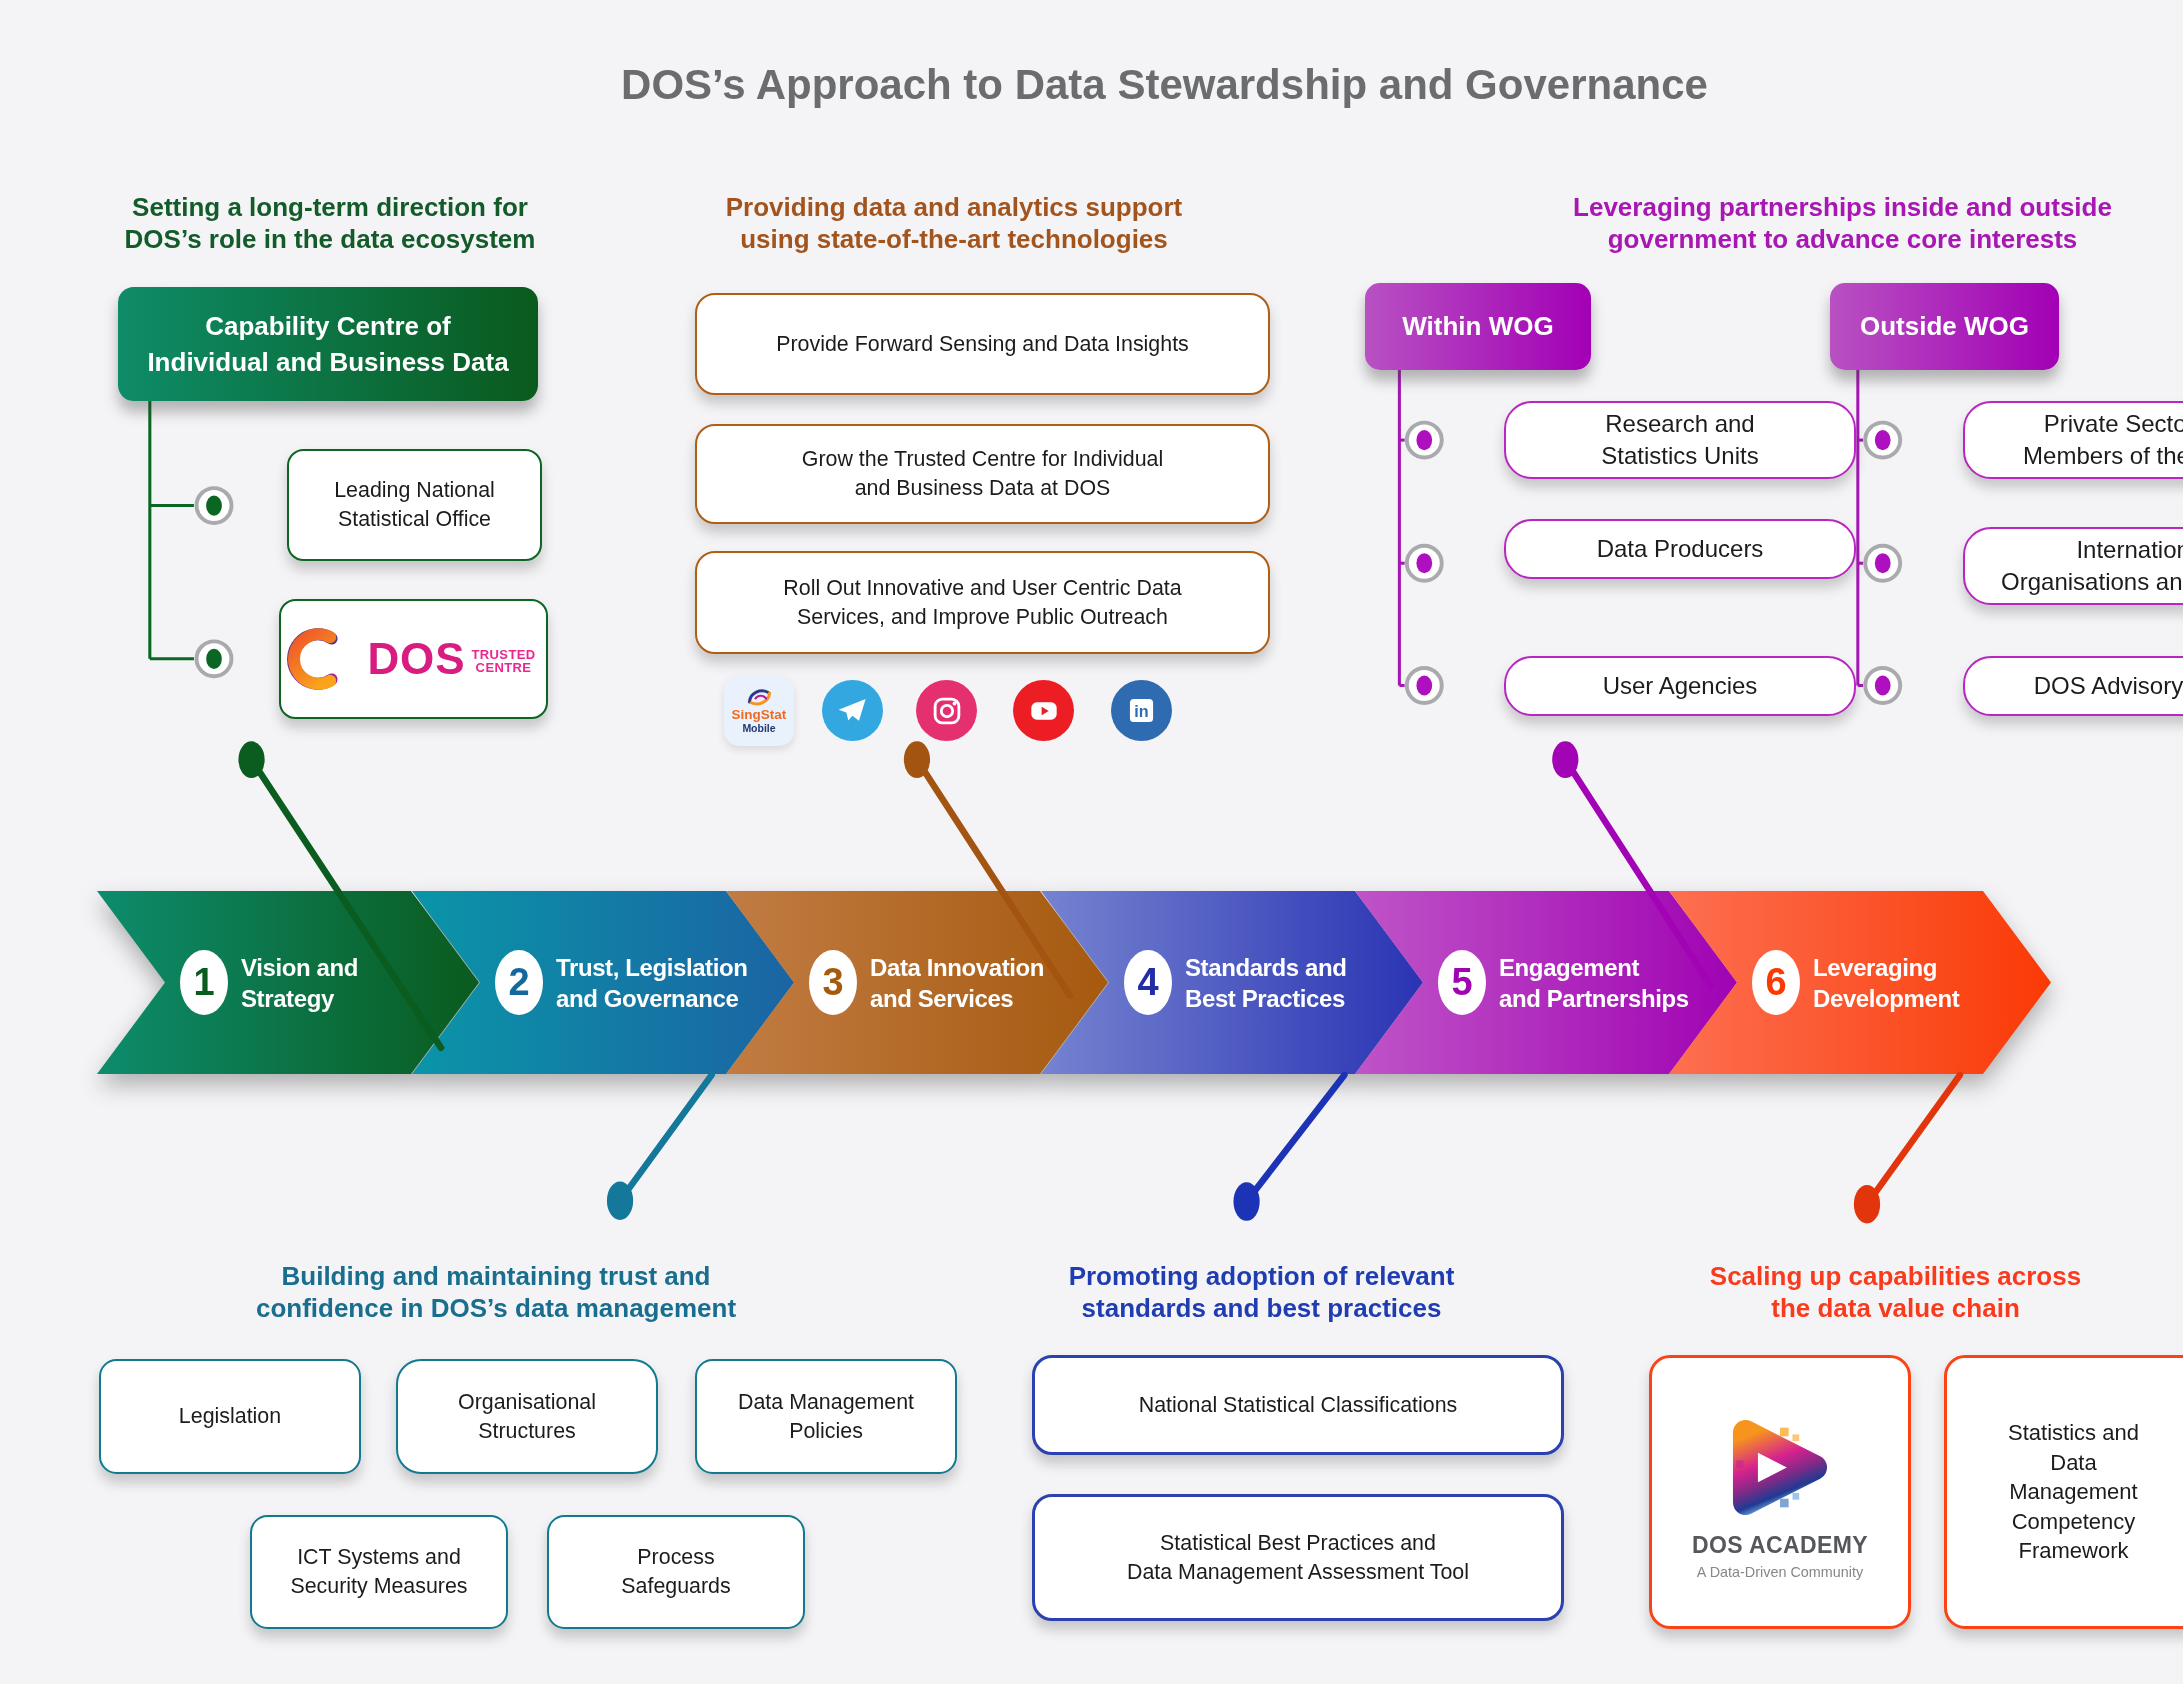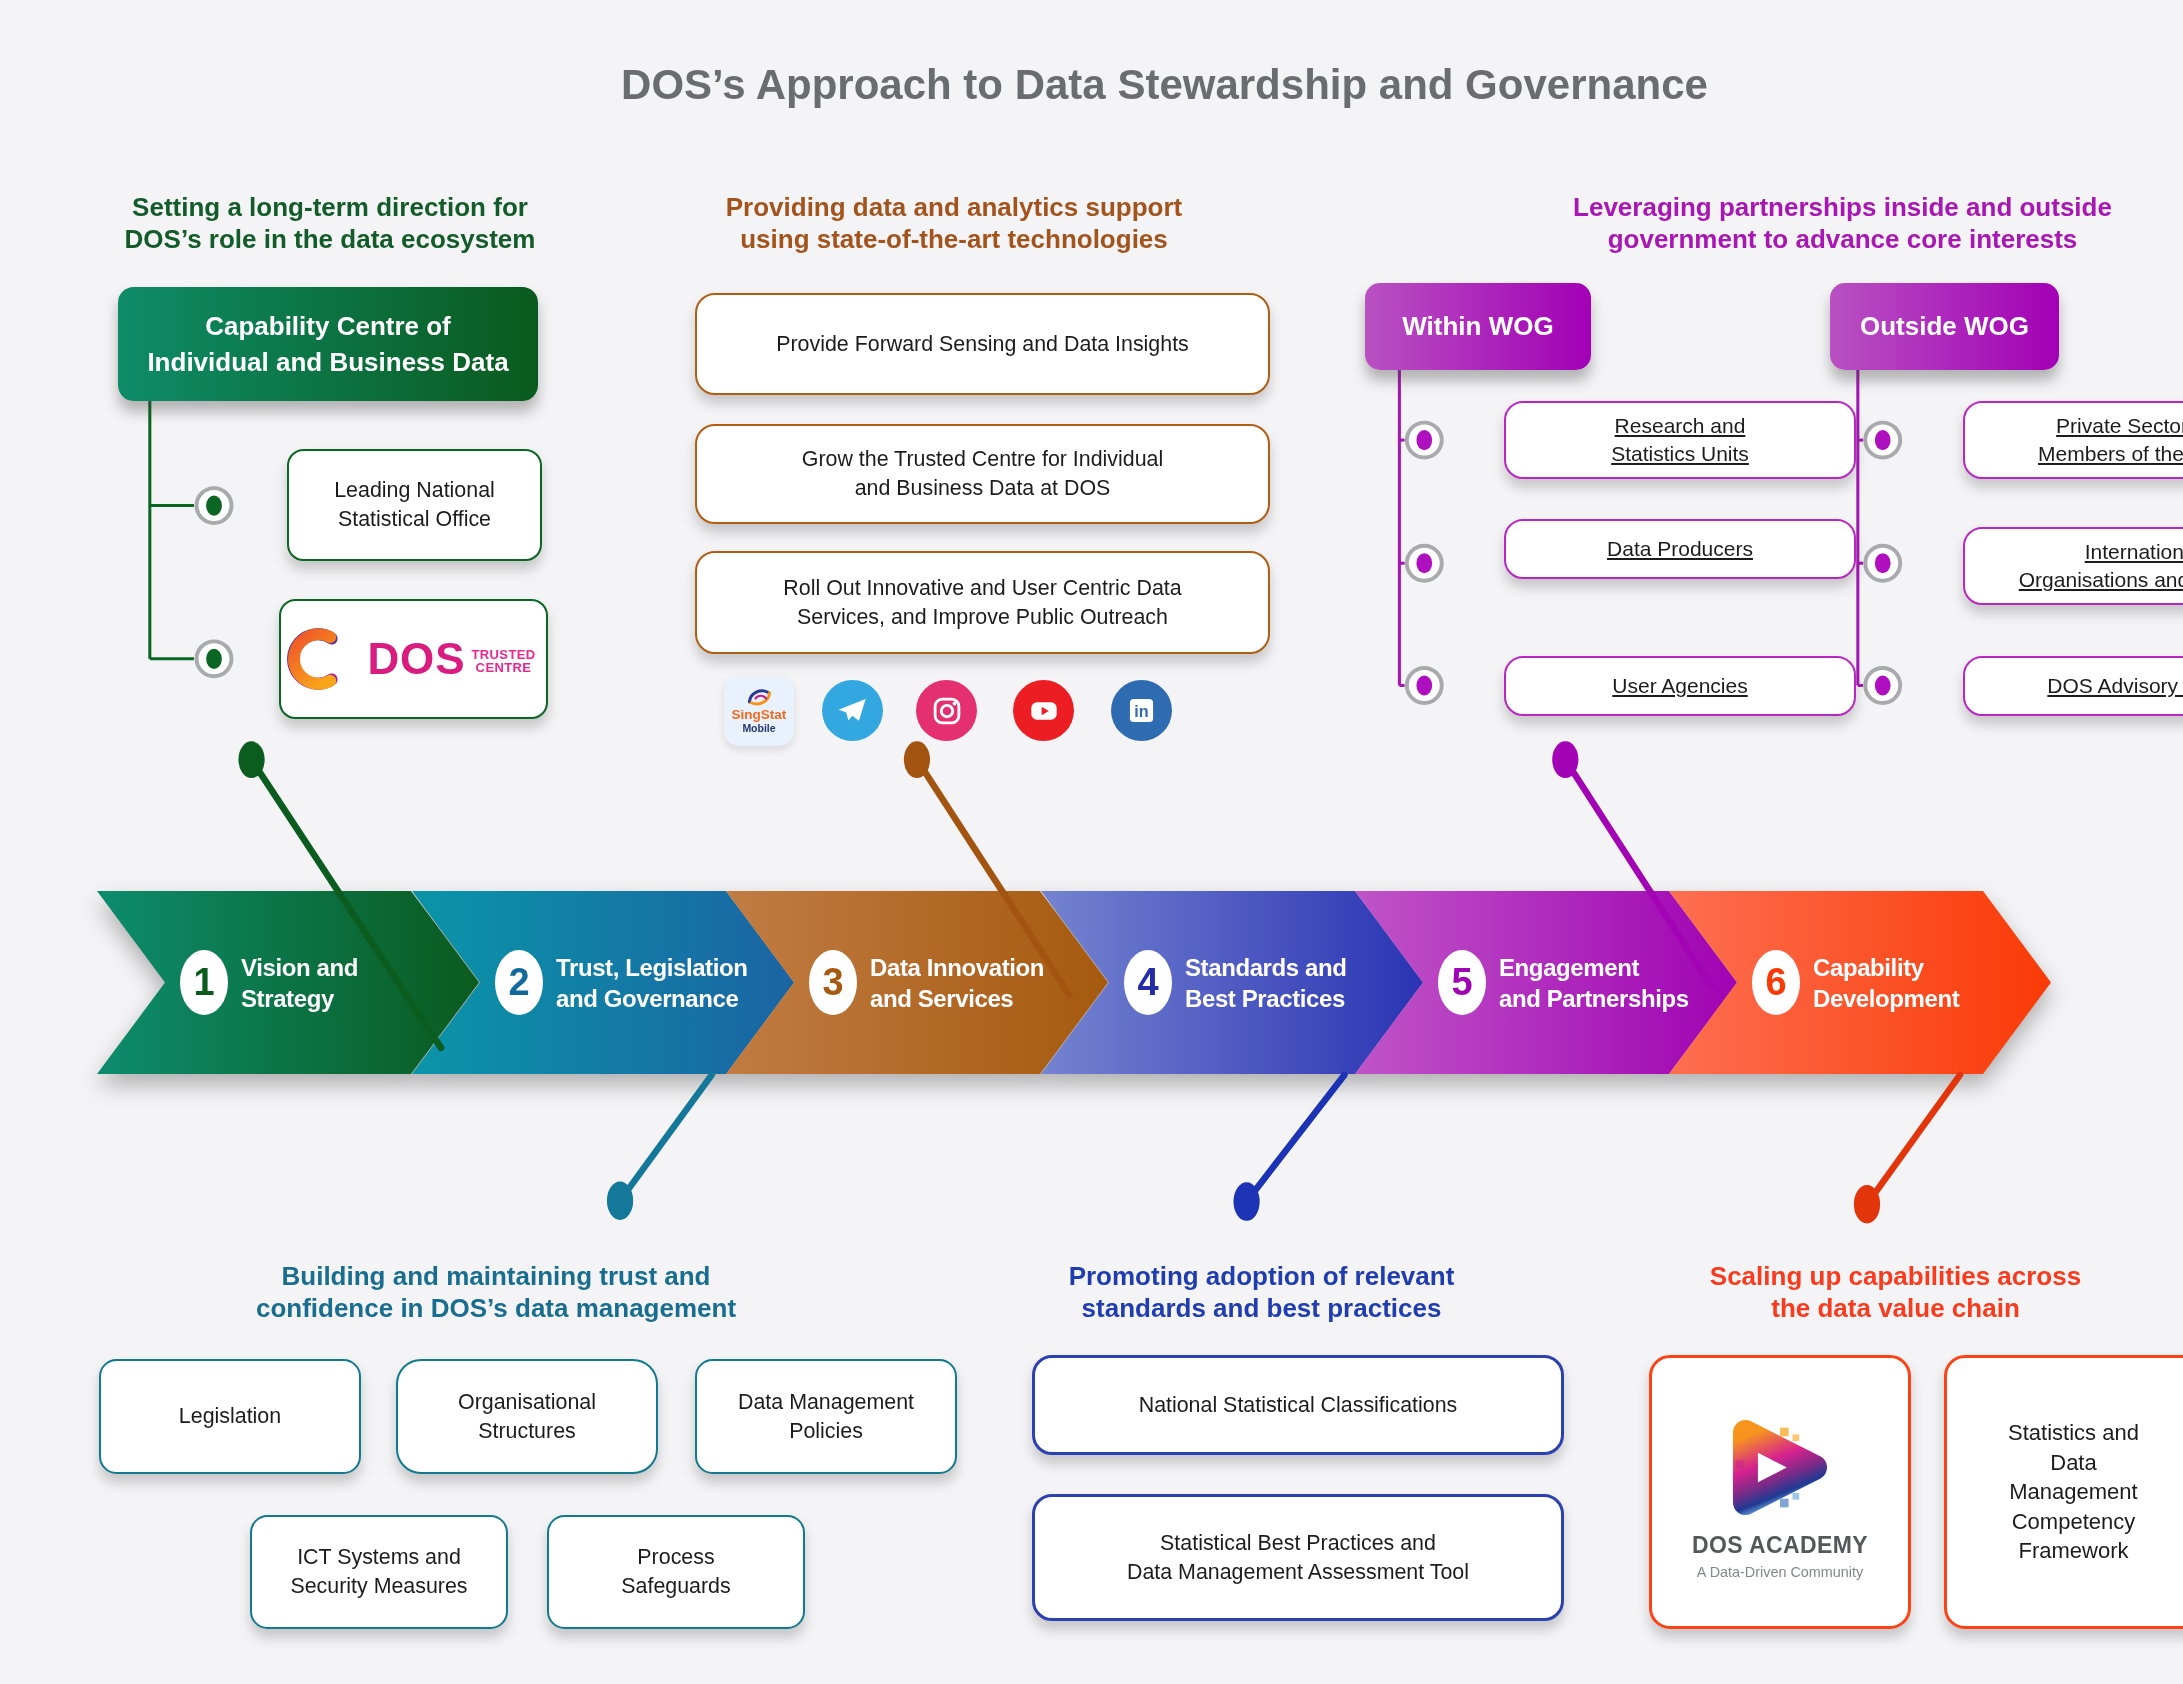--- a/index.html
+++ b/index.html
@@ -13,21 +13,21 @@
   .hd-purple{left:1541px;top:191px;width:603px;color:#a816b4;}
   .hd-teal{left:236px;top:1260px;width:520px;color:#196e8f;}
   .hd-blue{left:1017px;top:1260px;width:489px;color:#1f3db0;}
   .hd-red{left:1642px;top:1260px;width:507px;color:#fa3a1d;}
   
   .card{position:absolute;background:#fff;display:flex;align-items:center;justify-content:center;
         text-align:center;white-space:pre-line;font-size:21.4px;line-height:1.34;color:#1c1c1c;
         box-shadow:0 8.7px 12.2px rgba(70,70,70,.25);padding:8.7px 15px;box-sizing:border-box;z-index:3;margin-left:32px;}
   .b-green{border:2.6px solid #0b6623;border-radius:16.6px;}
   .b-orange{border:2.6px solid #b15e15;border-radius:20px;}
-  .b-magenta{border:2.6px solid #b827c2;border-radius:19px;font-size:21px;text-decoration:underline;}
+  .b-magenta{border:2.6px solid #b827c2;border-radius:28px;font-size:24px;}
   .b-teal{border:2.6px solid #12798f;border-radius:17.5px;}
   .b-blue{border:3.1px solid #2b41b0;border-radius:20px;}
   .b-red{border:3.5px solid #fb4316;border-radius:21px;}
   
   .tl-main{position:absolute;left:118px;top:287px;width:420px;height:114px;border-radius:15.7px;z-index:3;
            background:linear-gradient(90deg,#0e8c68,#0a5a1d);color:#fff;font-weight:bold;font-size:26px;
            display:flex;align-items:center;justify-content:center;text-align:center;white-space:pre-line;
            line-height:1.4;box-shadow:0 10.5px 14px rgba(60,60,60,.35);}
   .tl-box1{left:255px;top:449px;width:255px;height:112px;}
   .tl-logo{left:247px;top:599px;width:269px;height:120px;display:flex;gap:11.4px;padding:4.4px;}
@@ -116,21 +116,21 @@
       <div class="chev-label">Standards and
 Best Practices</div>
     </div>
     <div class="chev chev5">
       <div class="chev-num">5</div>
       <div class="chev-label">Engagement
 and Partnerships</div>
     </div>
     <div class="chev chev6">
       <div class="chev-num">6</div>
-      <div class="chev-label">Capability
+      <div class="chev-label">Leveraging
 Development</div>
     </div>
   </div>
 
   <svg class="connectors" width="2329" height="1684" viewBox="0 0 5334 3857">
 
     <g stroke="#0b6623" stroke-width="7" fill="none">
       <path d="M343 915 V1509"></path>
         <path d="M343 1158 H444"></path>
         <path d="M343 1509 H444"></path>

